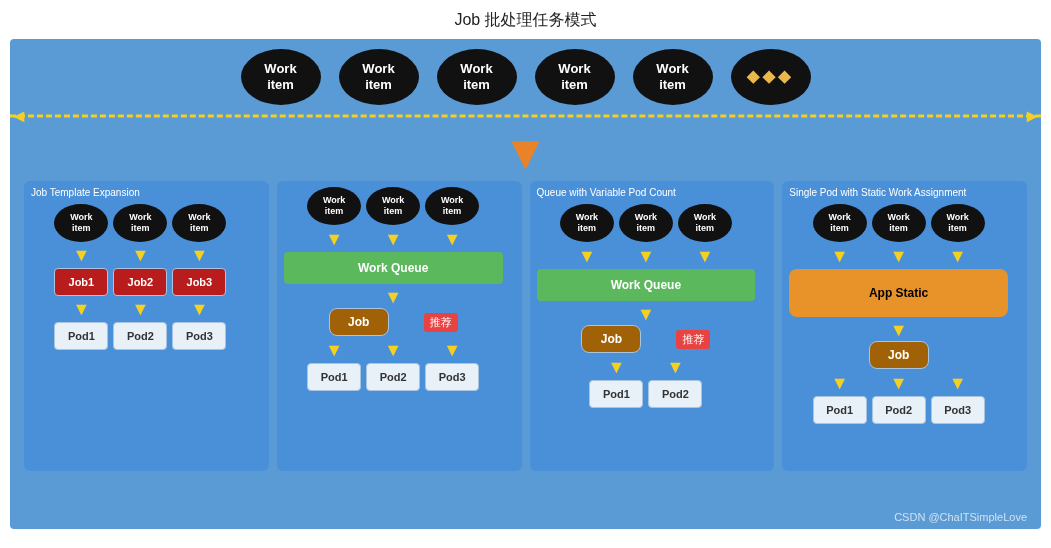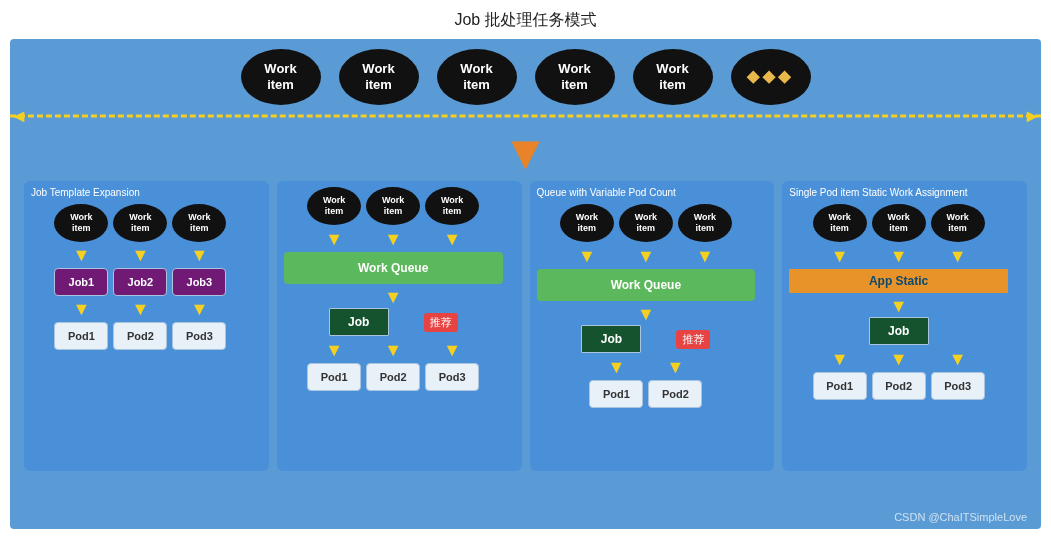--- a/index.html
+++ b/index.html
@@ -143,21 +143,21 @@
       justify-content: center;
       color: #f5d020;
       font-size: 18px;
       margin-bottom: 2px;
     }
     .yellow-arrow-item {
       width: 54px;
       text-align: center;
     }
     .job-box {
-      background: #701a75;
+      background: #b91c1c;
       color: #fff;
       border-radius: 4px;
       width: 54px;
       height: 28px;
       display: flex;
       align-items: center;
       justify-content: center;
       font-size: 11px;
       font-weight: bold;
       border: 1.5px solid #aac4e0;
@@ -192,44 +192,44 @@
       display: flex;
       align-items: center;
       justify-content: center;
       font-size: 12px;
       font-weight: bold;
       margin-bottom: 4px;
     }
     
     .app-static-box {
       background: #e8922a;
-      color: #0c4a6e;
-      border-radius: 1px;
+      color: #000000;
+      border-radius: 8px;
       width: 100%;
-      height: 24px;
+      height: 48px;
       display: flex;
       align-items: center;
       justify-content: center;
       font-size: 12px;
       font-weight: bold;
       margin-bottom: 4px;
     }
     
     .single-job-row {
       display: flex;
       justify-content: center;
       align-items: center;
       gap: 8px;
       margin-bottom: 4px;
       position: relative;
     }
     .single-job-box {
-      background: #14532d;
-      color: #fff;
-      border-radius: 1px;
+      background: #a16207;
+      color: #fff;
+      border-radius: 8px;
       width: 60px;
       height: 28px;
       display: flex;
       align-items: center;
       justify-content: center;
       font-size: 12px;
       font-weight: bold;
       border: 1.5px solid #aac4e0;
     }
     .tuijian-badge {
@@ -388,21 +388,21 @@
             <span style="width:54px;text-align:center;">▼</span>
           </div>
           <div class="pod-boxes-row">
             <div class="pod-box">Pod1</div>
             <div class="pod-box">Pod2</div>
           </div>
         </div>
       </div>
 
       <div class="panel">
-        <div class="panel-title">Single Pod item Static Work Assignment</div>
+        <div class="panel-title">Single Pod with Static Work Assignment</div>
         <div class="panel-inner-section">
           <div class="small-ovals-row">
             <div class="small-oval">Work<br>item</div>
             <div class="small-oval">Work<br>item</div>
             <div class="small-oval">Work<br>item</div>
           </div>
           <div class="yellow-arrows-row">
             <div class="yellow-arrow-item">▼</div>
             <div class="yellow-arrow-item">▼</div>
             <div class="yellow-arrow-item">▼</div>

